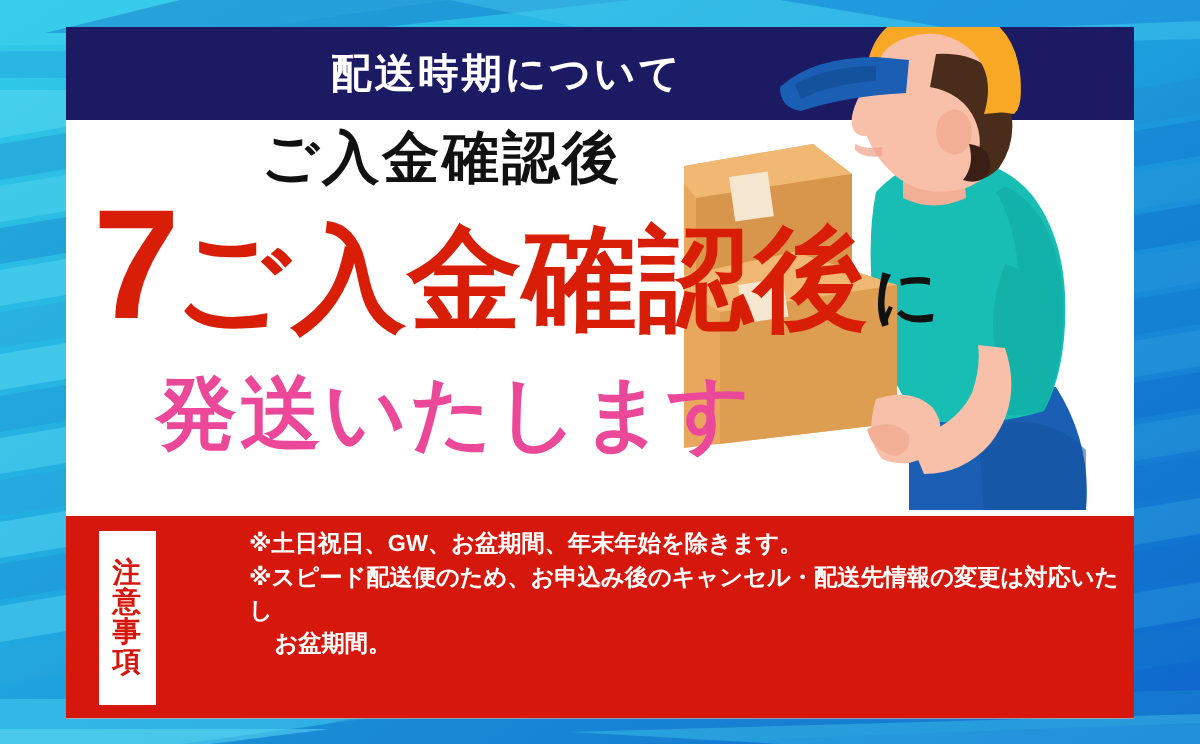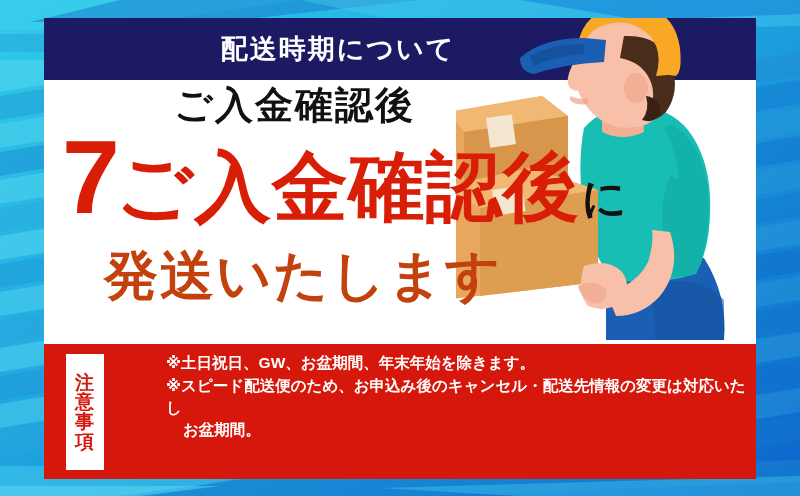--- a/index.html
+++ b/index.html
@@ -47,21 +47,21 @@
   .red-big {
     font-size:76px; font-weight:bold; color:#d81e06; line-height:0.95;
     letter-spacing:1px;
   }
   .blk-ni {
     font-size:44px; font-weight:bold; color:#111111; line-height:1;
     padding-bottom:4px; padding-left:2px;
   }
   .line-bottom {
     position:absolute; left:60px; top:160px;
-    font-size:54px; font-weight:bold; color:#c2410c; letter-spacing:2px;
+    font-size:54px; font-weight:bold; color:#ec4899; letter-spacing:2px;
     white-space:nowrap;
     font-family:Liberation Mono, monospace;
   }
 
   
   .illo { position:absolute; right:0px; top:-18px; width:300px; height:340px; pointer-events:none; }
 
   
   .notice { position:absolute; left:0; top:326px; width:712px; height:135px; background:#d6170b; }
   .notice-tab {

